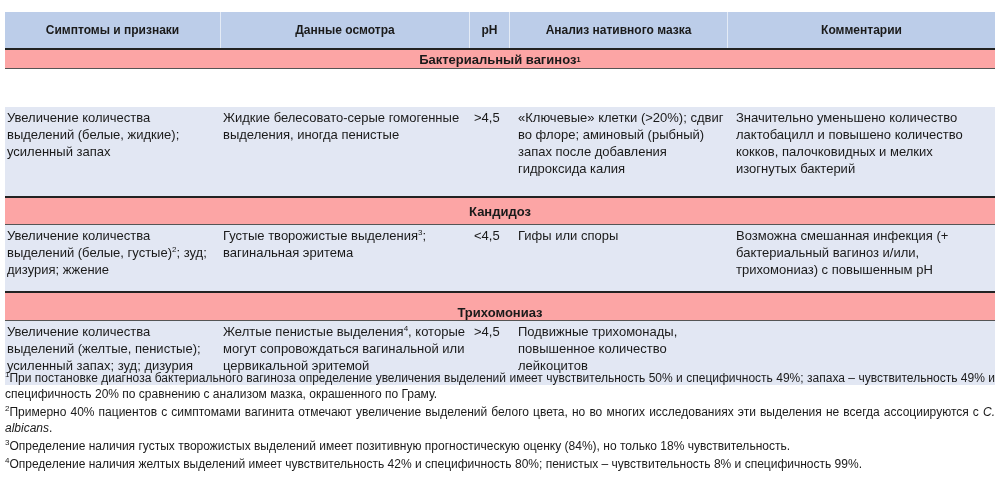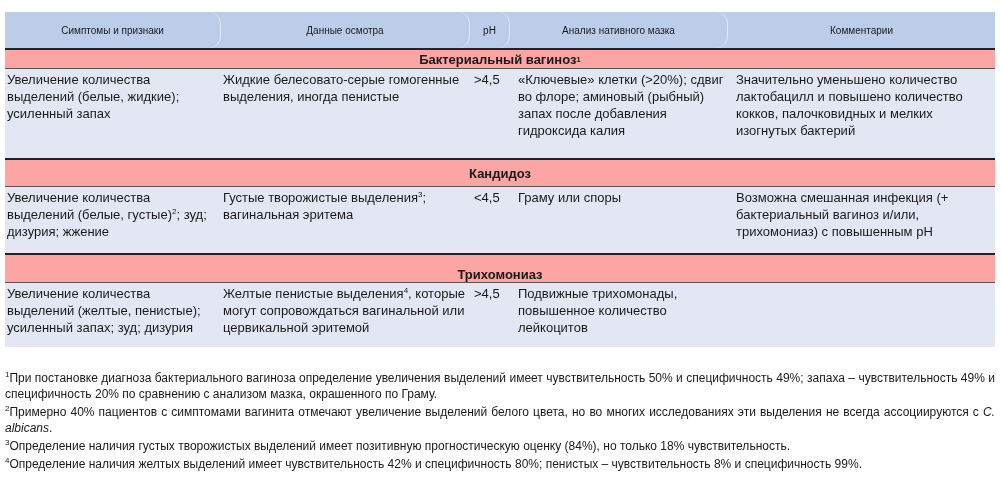--- a/index.html
+++ b/index.html
@@ -1,21 +1,21 @@
 <!DOCTYPE html>
 <html><head>
   <meta charset="utf-8">
   <style>
     html, body { margin: 0; padding: 0; background: #ffffff; }
     body { width: 1001px; height: 492px; position: relative; overflow: hidden;
            font-family: "Liberation Sans", "DejaVu Sans", sans-serif; color: #1a1a1a; }
     .table { position: absolute; left: 5px; top: 12px; width: 990px; }
     .hdr { display: flex; height: 36px; background: #bccde9; border-bottom: 2px solid #222; }
-    .hdr > div { font-weight: normal; font-size: 10px; display: flex; align-items: center; justify-content: center;
-                 border-right: 1px solid #e4ebf6; box-sizing: border-box; border-radius: 12px; }
+    .hdr > div { font-weight: bold; font-size: 12px; display: flex; align-items: center; justify-content: center;
+                 border-right: 1px solid #e4ebf6; box-sizing: border-box; }
     .hdr > div:last-child { border-right: none; }
     .c1 { width: 216px; } .c2 { width: 249px; } .c3 { width: 40px; } .c4 { width: 218px; } .c5 { width: 267px; }
     .band { background: #fca5a5; font-weight: bold; font-size: 13px; text-align: center;
             border-bottom: 1px solid #555; display: flex; align-items: center; justify-content: center; }
     .band sup { font-size: 8px; }
     .row { display: flex; background: #e2e7f3; border-bottom: 2px solid #222; font-size: 13px; line-height: 17px; }
     .row > div { box-sizing: border-box; padding: 2px 2px 0 2px; }
     .row .c3 { padding-left: 4px; white-space: nowrap; }
     .row .c4 { padding-left: 8px; }
     .row .c5 { padding-left: 8px; }
@@ -34,36 +34,36 @@
     <div class="c2">Данные осмотра</div>
     <div class="c3">pH</div>
     <div class="c4">Анализ нативного мазка</div>
     <div class="c5">Комментарии</div>
   </div>
 
   <div class="band" style="height:18px;">
     <span>Бактериальный вагиноз</span>
       <sup>1</sup>
   </div>
-  <div class="row" style="height:89px;">
+  <div class="row" style="height:89px;margin-top:38px;">
     <div class="c1"><span>Увеличение количества выделений (белые, жидкие); усиленный запах</span></div>
     <div class="c2"><span>Жидкие белесовато-серые гомогенные выделения, иногда пенистые</span></div>
     <div class="c3">&gt;4,5</div>
     <div class="c4">«Ключевые» клетки (&gt;20%); сдвиг во флоре; аминовый (рыбный) запах после добавления гидроксида калия</div>
     <div class="c5">Значительно уменьшено количество лактобацилл и повышено количество кокков, палочковидных и мелких изогнутых бактерий</div>
   </div>
 
   <div class="band" style="height:26px;">
     <span>Кандидоз</span>
   </div>
   <div class="row" style="height:66px;">
     <div class="c1"><span>Увеличение количества выделений (белые, густые)</span><sup>2</sup><span>; зуд; дизурия; жжение</span></div>
     <div class="c2"><span>Густые творожистые выделения</span><sup>3</sup><span>; вагинальная эритема</span></div>
     <div class="c3">&lt;4,5</div>
-    <div class="c4">Граму или споры</div>
+    <div class="c4">Гифы или споры</div>
     <div class="c5">Возможна смешанная инфекция (+ бактериальный вагиноз и/или, трихомониаз) с повышенным pH</div>
   </div>
 
   <div class="band" style="height:27px;align-items:flex-end;">
     <span>Трихомониаз</span>
   </div>
   <div class="row" style="height:64px; border-bottom:none;">
     <div class="c1"><span>Увеличение количества выделений (желтые, пенистые); усиленный запах; зуд; дизурия</span></div>
     <div class="c2"><span>Желтые пенистые выделения</span><sup>4</sup><span>, которые могут сопровождаться вагинальной или цервикальной эритемой</span></div>
     <div class="c3">&gt;4,5</div>

